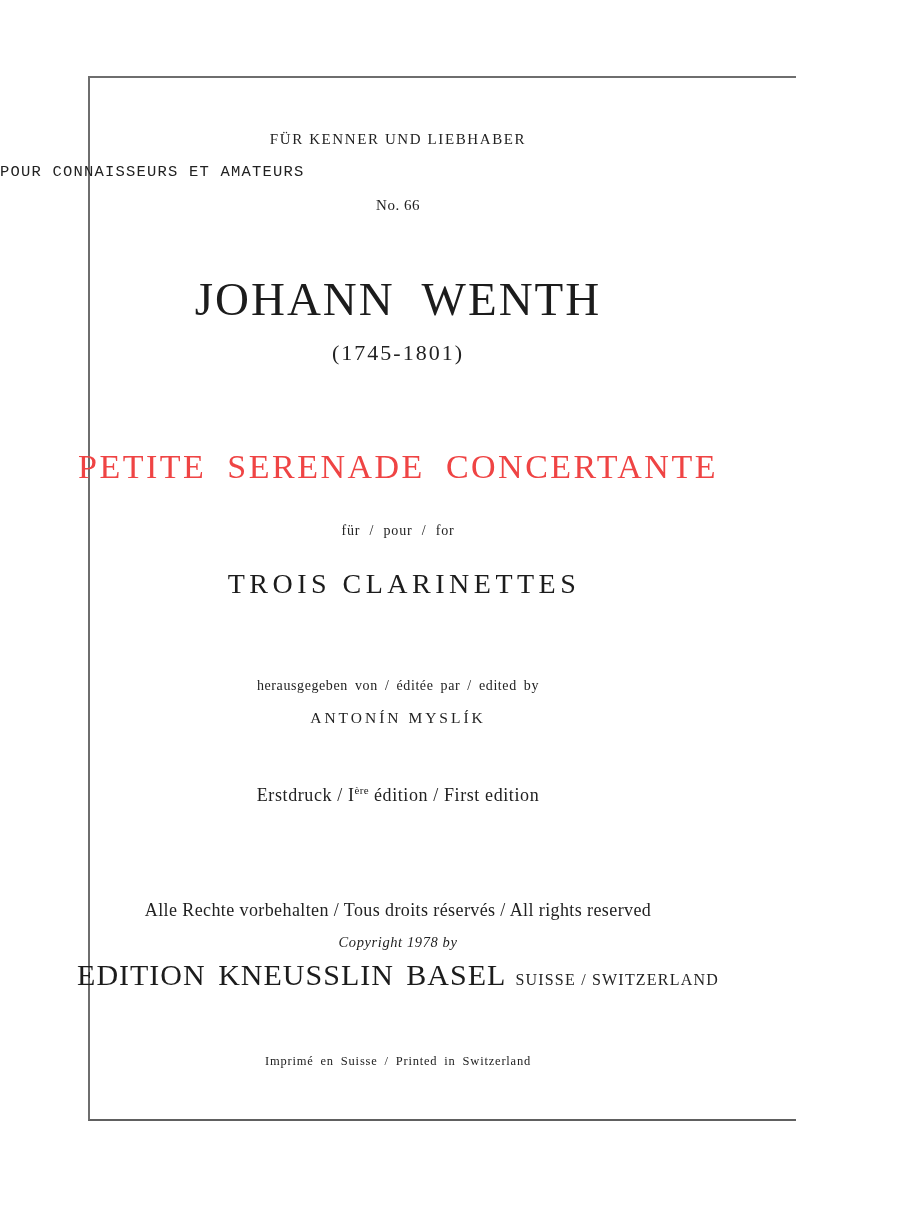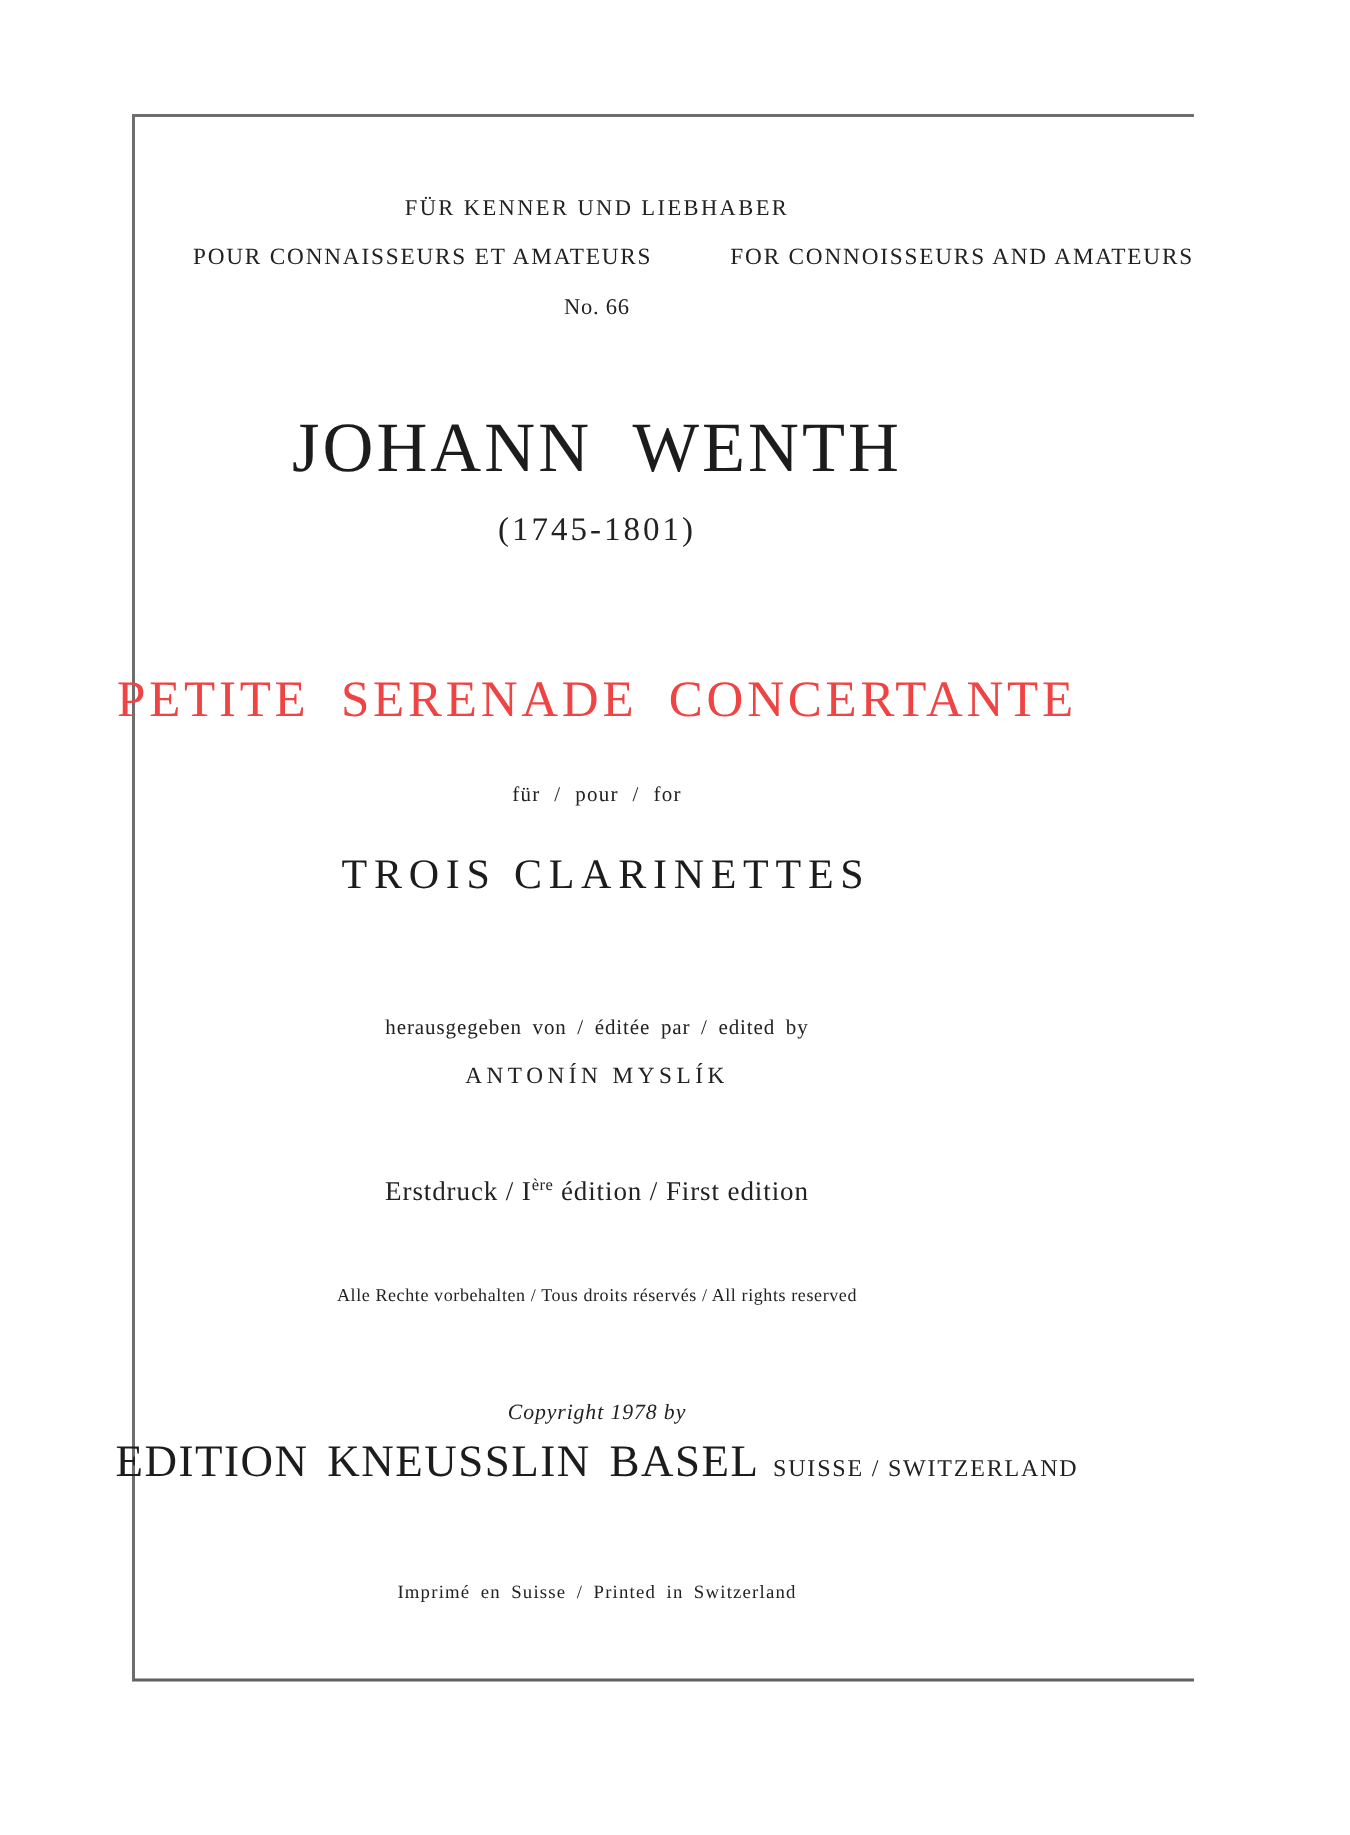--- a/index.html
+++ b/index.html
@@ -37,22 +37,23 @@
   .series-1 {
     top: 131px;
     font-size: 15px;
     letter-spacing: 1.6px;
   }
   .series-2 {
     top: 163px;
     font-size: 15.5px;
     letter-spacing: 1.2px;
     display: flex;
-    justify-content: flex-end;
+    justify-content: space-between;
     gap: 52px;
+    font-family: Liberation Mono, monospace;
   }
   .number {
     top: 197px;
     font-size: 15px;
     letter-spacing: 0.5px;
   }
   .composer {
     top: 272px;
     font-size: 47px;
     letter-spacing: 2px;
@@ -99,22 +100,22 @@
     top: 784px;
     font-size: 18px;
     letter-spacing: 0.6px;
   }
   .edition-line sup {
     font-size: 11px;
     vertical-align: super;
     letter-spacing: 0.3px;
   }
   .rights {
-    top: 856px;
-    font-size: 12px;
+    top: 900px;
+    font-size: 18px;
     letter-spacing: 0.4px;
   }
   .copyright {
     top: 934px;
     font-size: 14.5px;
     letter-spacing: 0.6px;
     font-style: italic;
   }
   .publisher-row {
     top: 958px;
@@ -144,21 +145,20 @@
 <body>
 
 <div class="page">
 
   <div class="frame"></div>
 
   <div class="line series-1">FÜR KENNER UND LIEBHABER</div>
 
   <div class="line series-2">
     <span>POUR CONNAISSEURS ET AMATEURS</span>
-    <span>FOR CONNOISSEURS AND AMATEURS</span>
   </div>
 
   <div class="line number">No. 66</div>
 
   <div class="line composer">JOHANN WENTH</div>
 
   <div class="line dates">(1745-1801)</div>
 
   <div class="line work-title">PETITE SERENADE CONCERTANTE</div>
 

